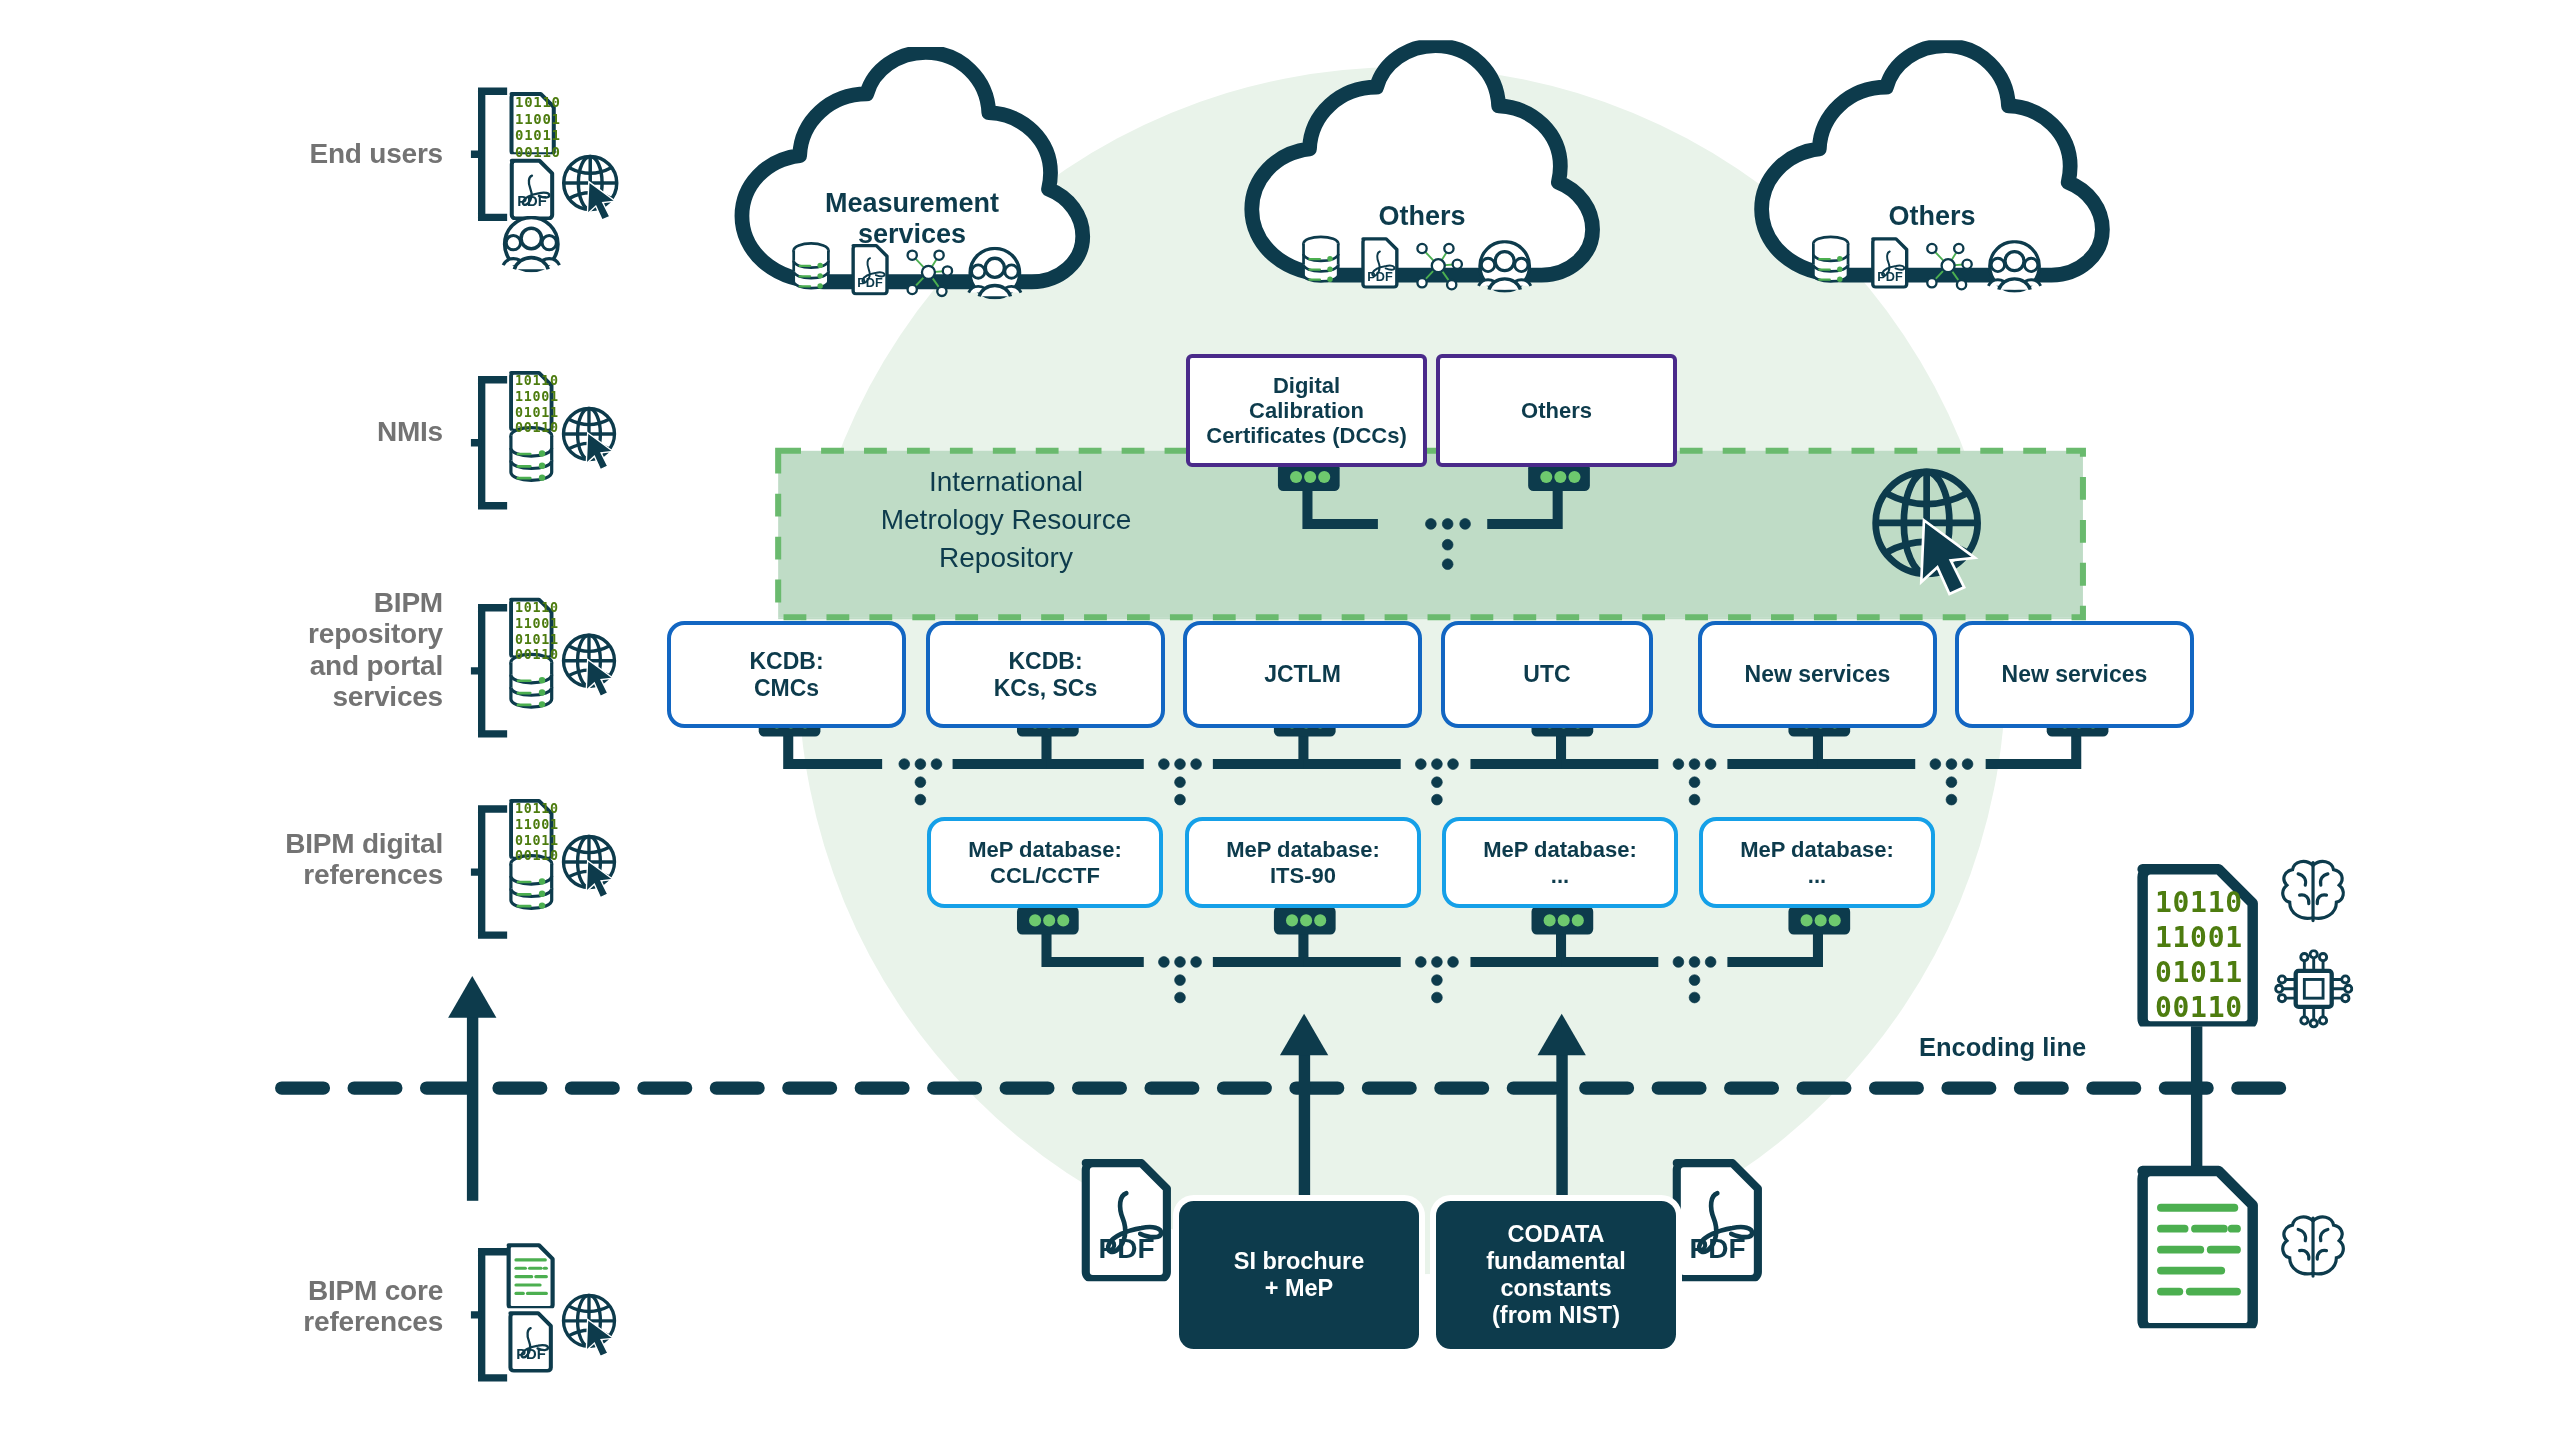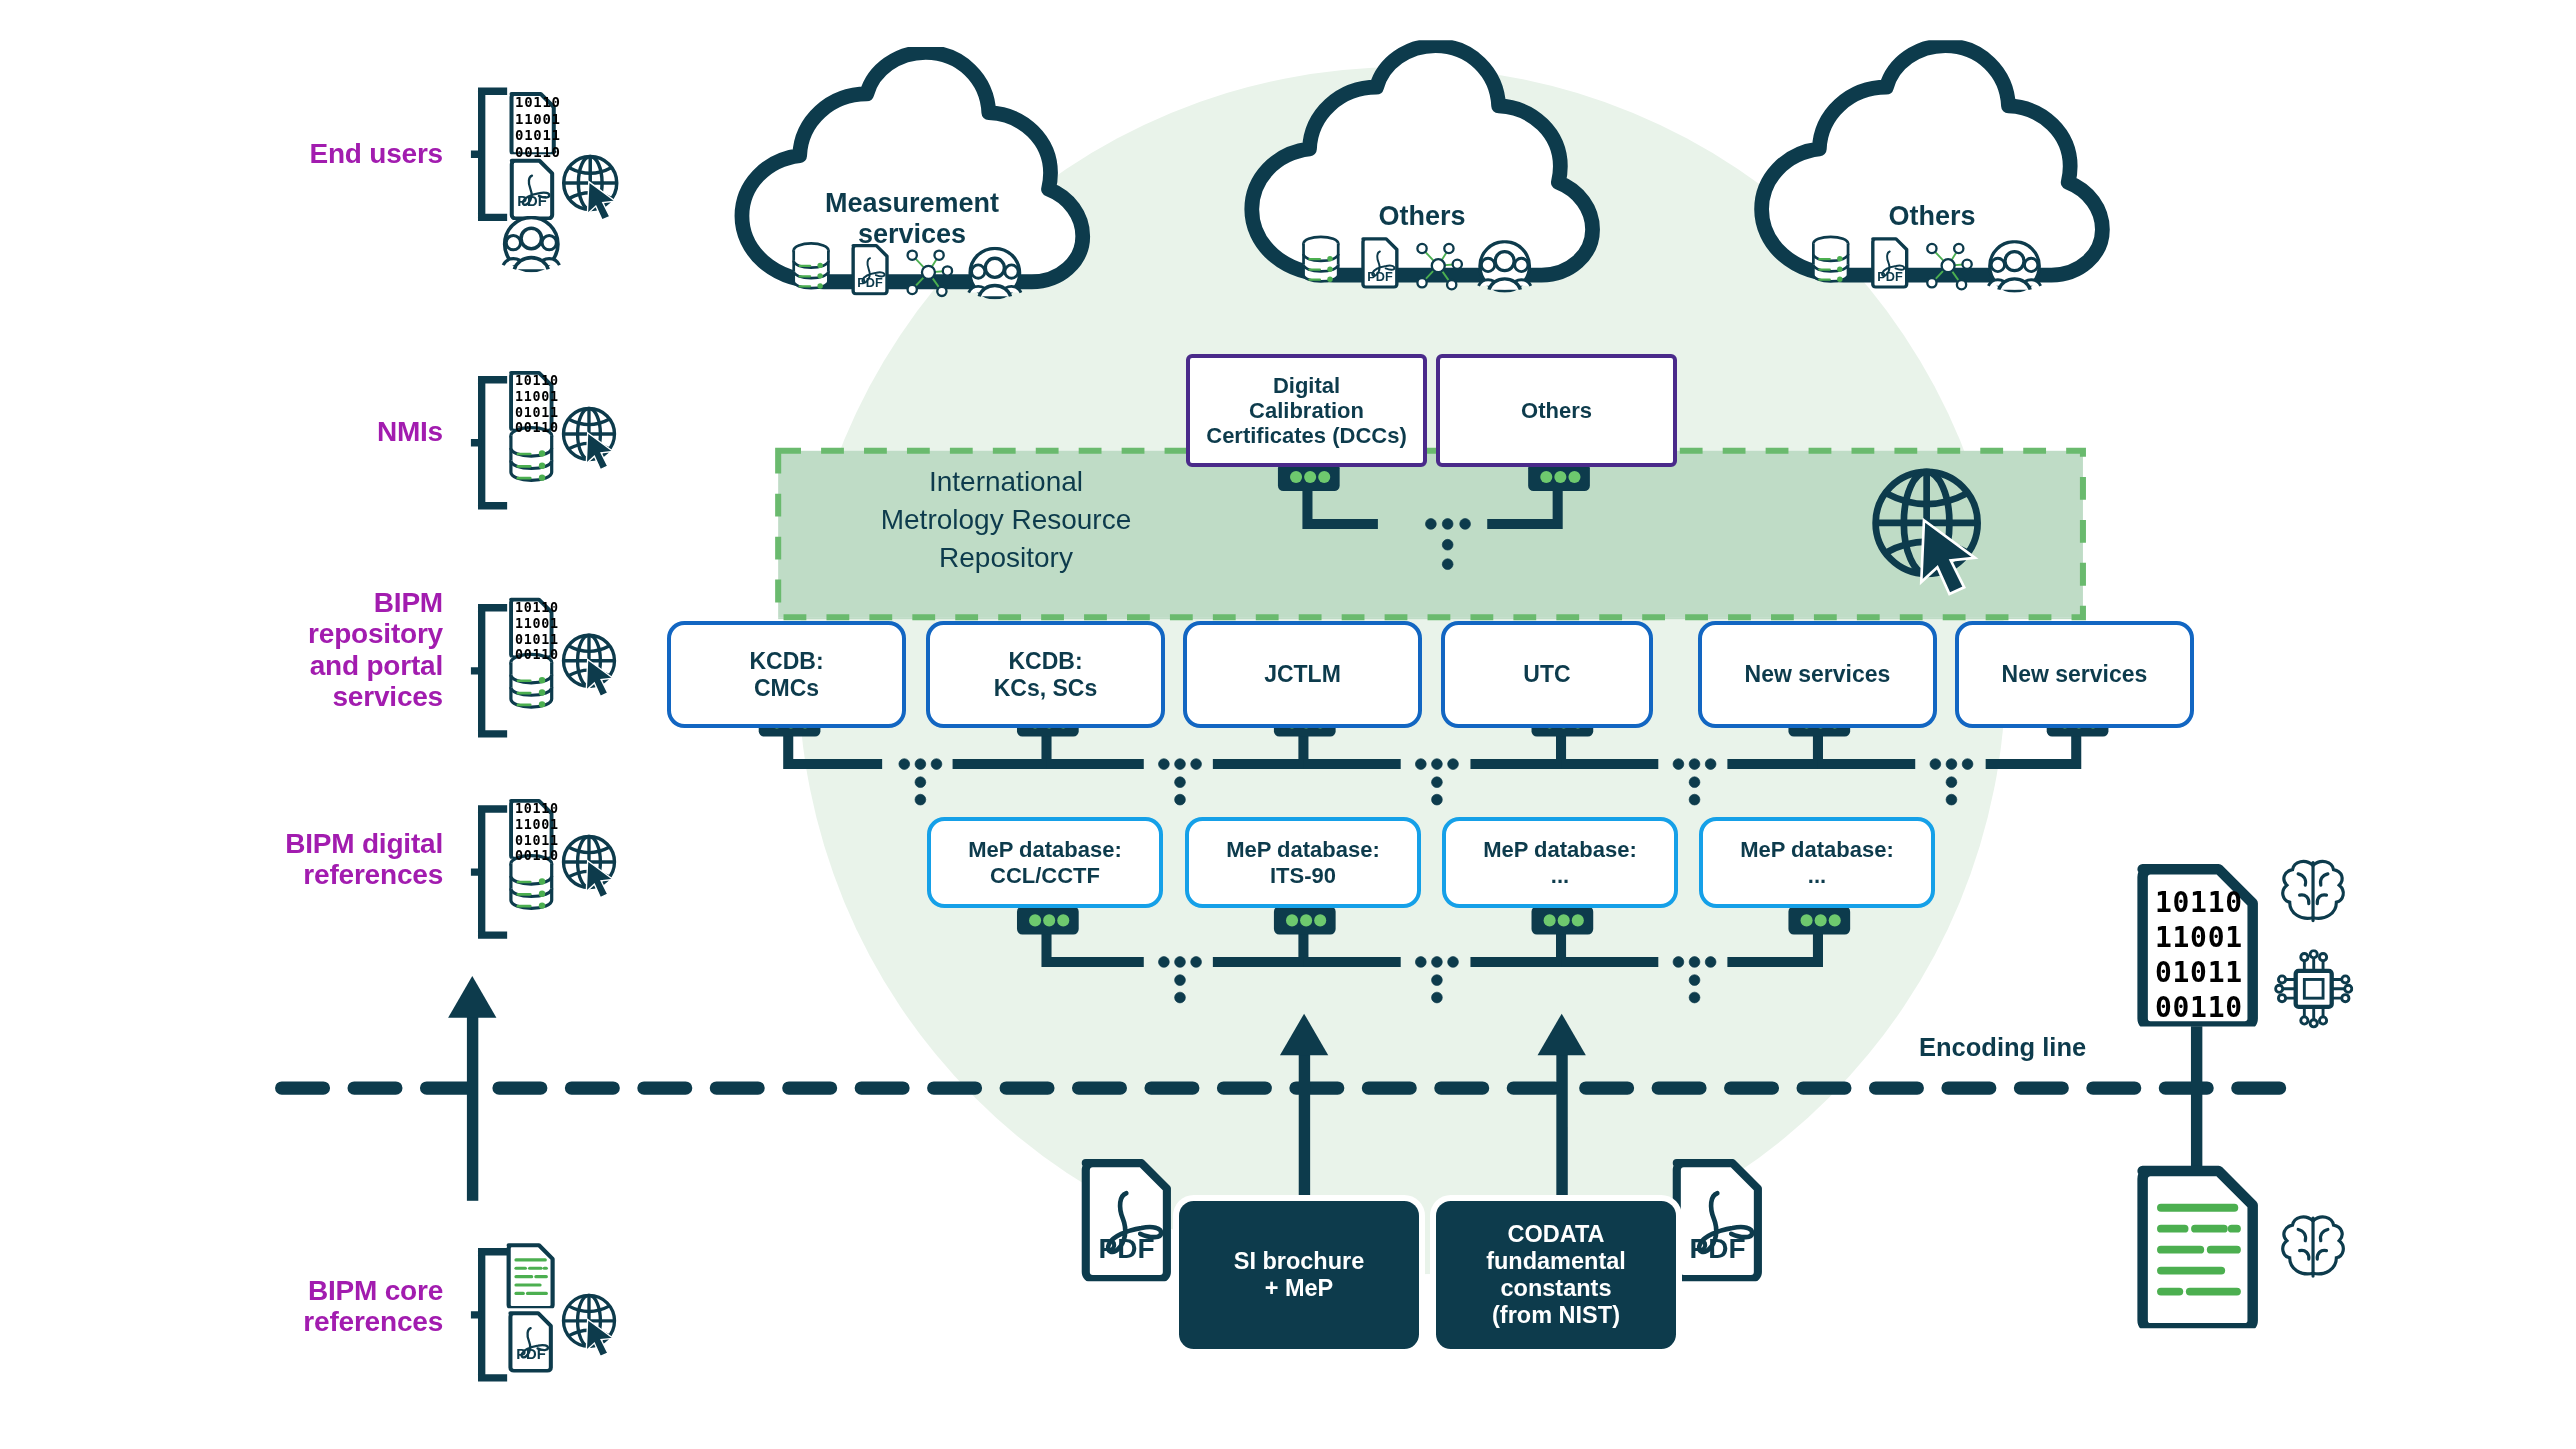--- a/index.html
+++ b/index.html
@@ -4,40 +4,40 @@
 <style>
   html,body{margin:0;padding:0;background:#ffffff;}
   body{width:2576px;height:1449px;overflow:hidden;
        font-family:"Liberation Sans",sans-serif;
        color:#0d3b4c;}
   #stage{position:relative;width:2576px;height:1449px;background:#fff;}
   svg.layer{position:absolute;left:0;top:0;width:2576px;height:1449px;}
 
   
   .rail-label{position:absolute;text-align:right;font-weight:bold;
-              color:#a21caf;line-height:1.12;letter-spacing:-0.2px;}
+              color:#737373;line-height:1.12;letter-spacing:-0.2px;}
 
   
   .node{position:absolute;box-sizing:border-box;background:#ffffff;
         display:flex;align-items:center;justify-content:center;
         text-align:center;font-weight:bold;line-height:1.14;
         color:#0d3b4c;}
   .node.purple{border:4.7px solid #4a2a8a;border-radius:6px;}
   .node.blue  {border:4.7px solid #1266c2;border-radius:17.4px;}
   .node.cyan  {border:4.7px solid #15a0e8;border-radius:17.4px;}
   .node.solid {background:#0d3b4c;color:#ffffff;border:0;border-radius:14.8px;
                box-shadow:0 0 0 6px #ffffff;}
 
   .cloud-label{position:absolute;text-align:center;font-weight:bold;
                line-height:1.15;color:#0d3b4c;}
   .repo-label{position:absolute;text-align:center;line-height:1.35;
               color:#0d3b4c;font-weight:normal;}
   .enc-label{position:absolute;font-weight:bold;color:#0d3b4c;}
   .pdf-text{position:absolute;font-weight:bold;color:#0d3b4c;text-align:center;}
-  .bin-text{position:absolute;color:#000000;font-weight:bold;
+  .bin-text{position:absolute;color:#4d7c0f;font-weight:bold;
             font-family:"DejaVu Sans Mono",monospace;letter-spacing:0.7px;
             line-height:1.18;text-align:left;white-space:pre;}
 </style>
 </head>
 <body>
 
 <div id="stage">
 
   <svg class="layer" viewBox="0 0 3840 2160">
     <defs>

